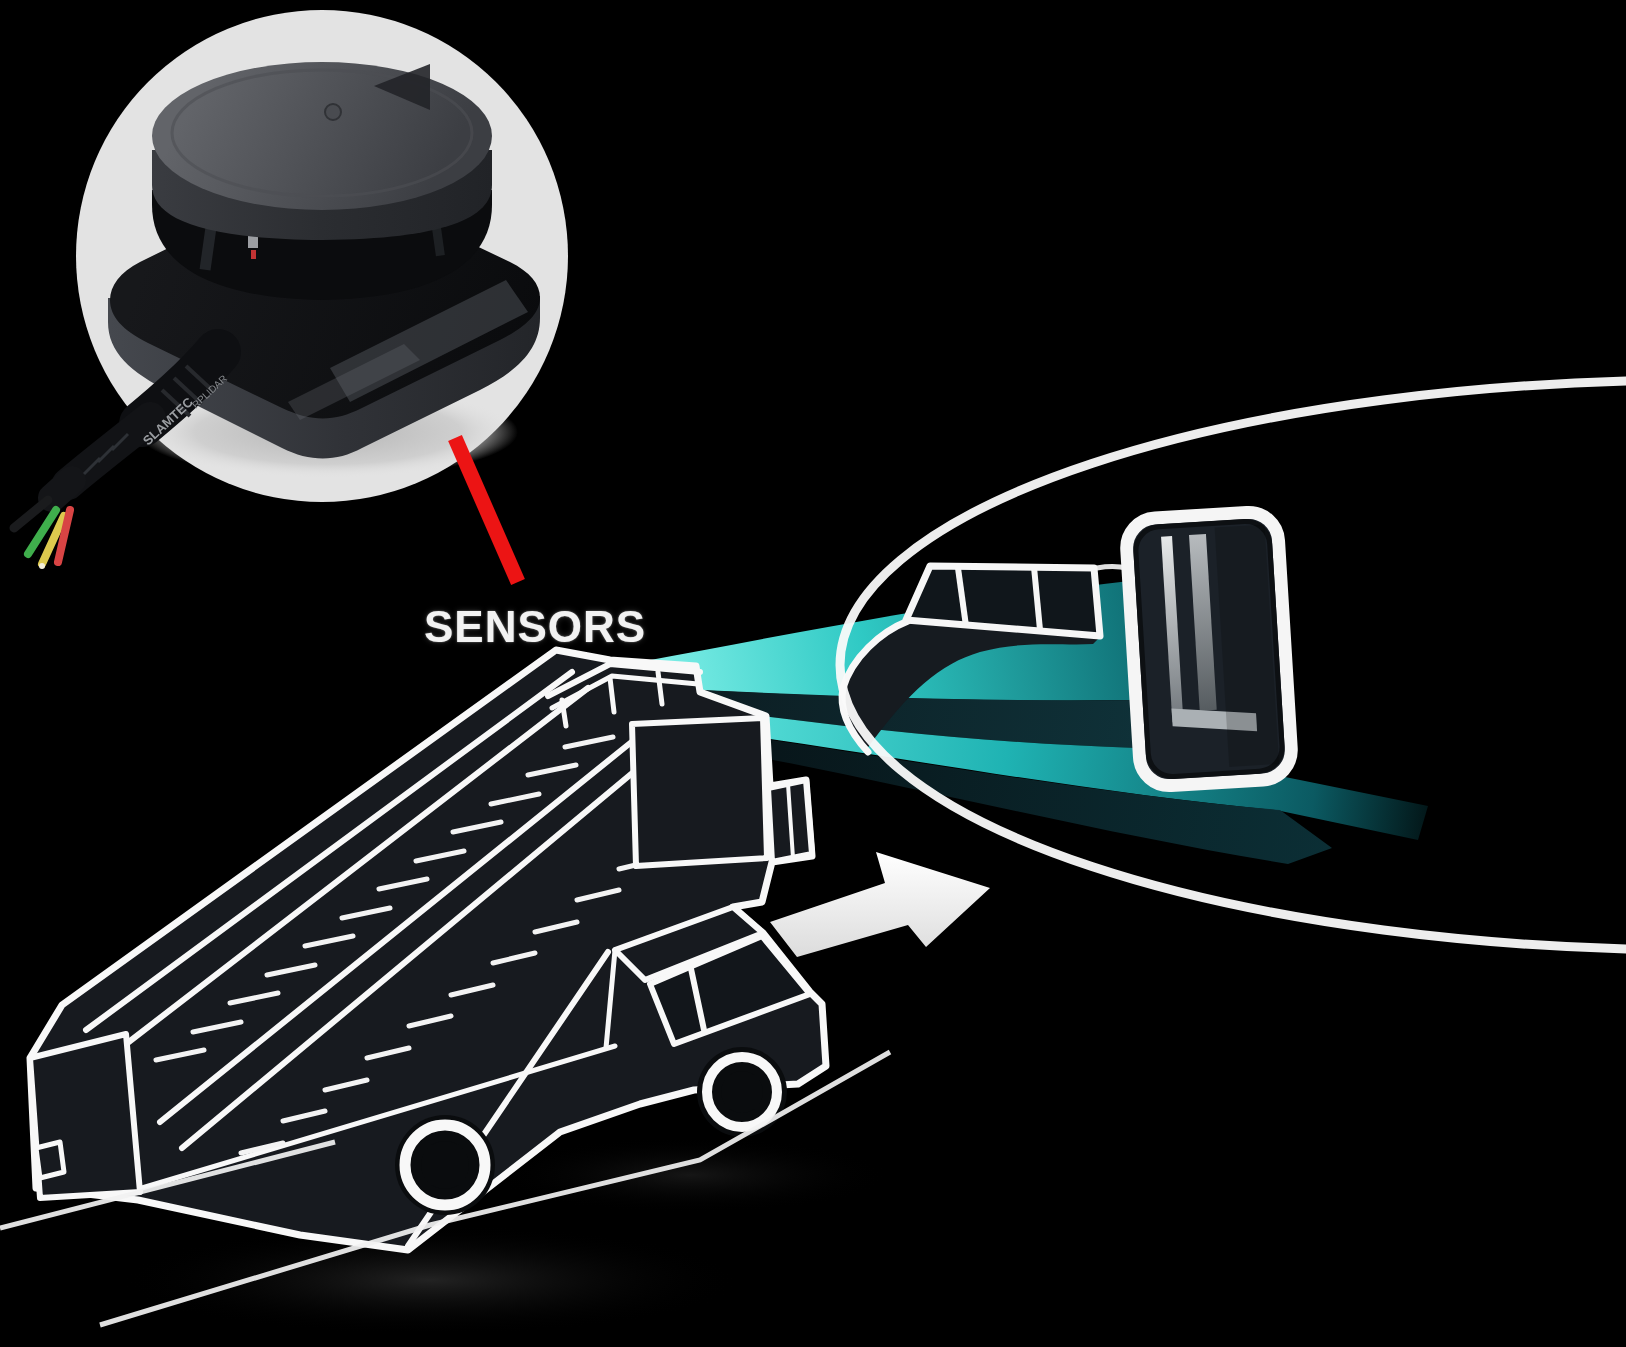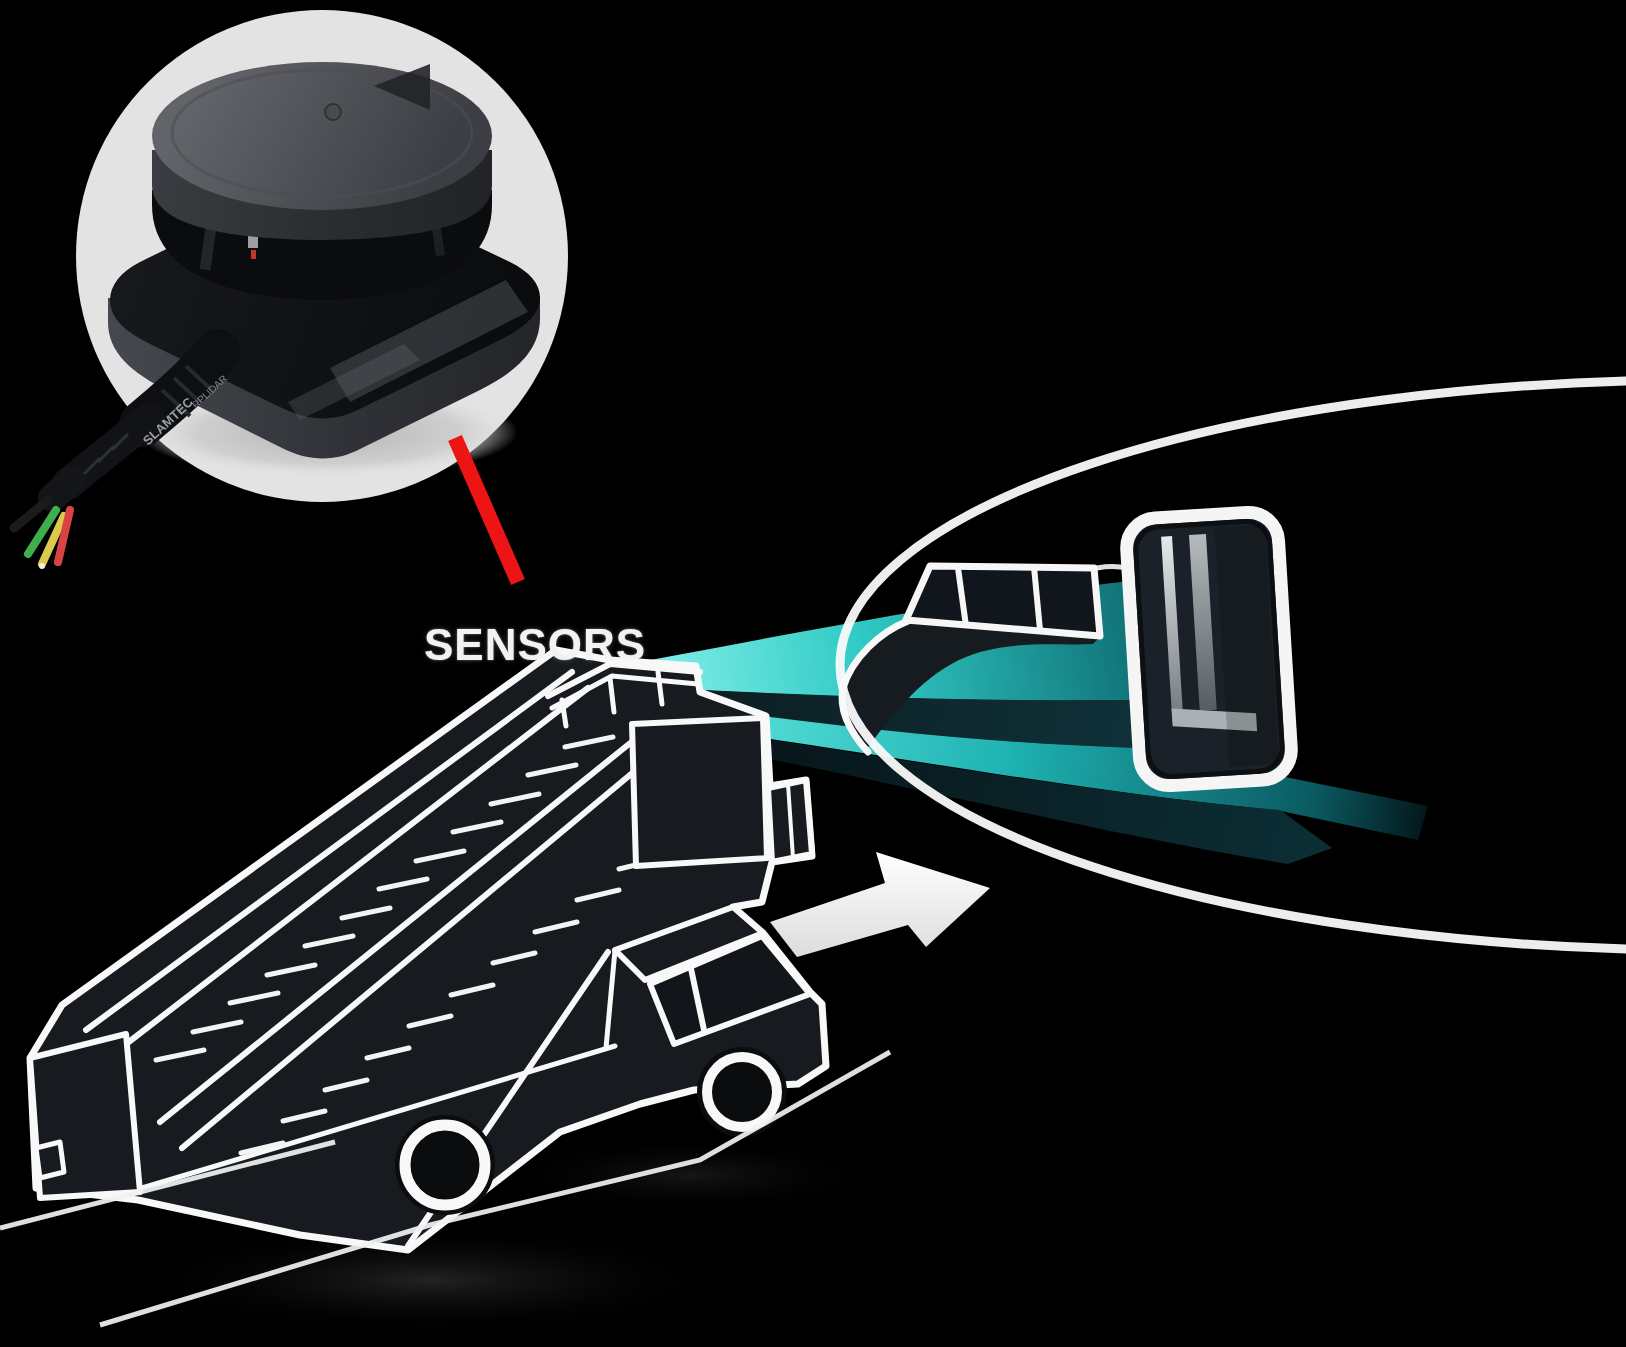--- a/index.html
+++ b/index.html
@@ -4,21 +4,20 @@
 <style>
   html,body{margin:0;padding:0;background:#000;}
   .stage{position:relative;width:1626px;height:1347px;background:#000;overflow:hidden;
          font-family:"Liberation Sans", sans-serif;}
   .stage svg{position:absolute;left:0;top:0;}
   .sensors-label{
     position:absolute;left:424px;top:602px;width:230px;
     color:#f2f2f2;font-size:44px;font-weight:800;letter-spacing:1px;
     font-family:"Liberation Sans", sans-serif;
     text-shadow:0 0 2px rgba(255,255,255,.45), 0 0 6px rgba(255,255,255,.18);
-    margin-top:18px;
   }
 </style>
 </head>
 <body>
 
 <div class="stage">
 
 <svg width="1626" height="1347" viewBox="0 0 1626 1347">
   <defs>
     <linearGradient id="beamG1" gradientUnits="userSpaceOnUse" x1="640" y1="690" x2="1140" y2="600">

